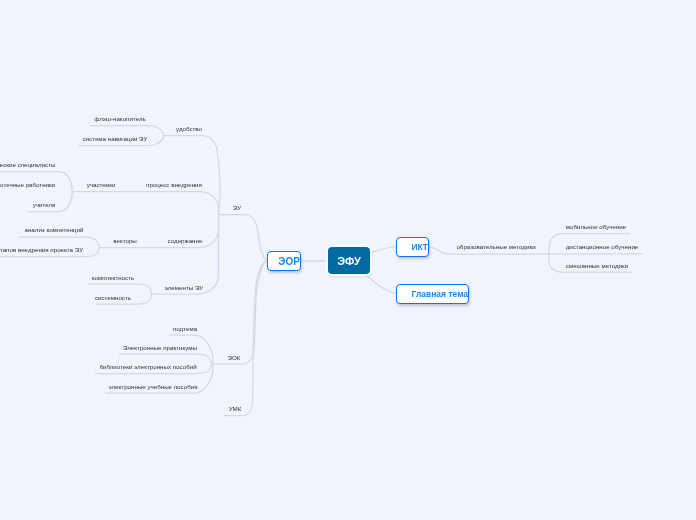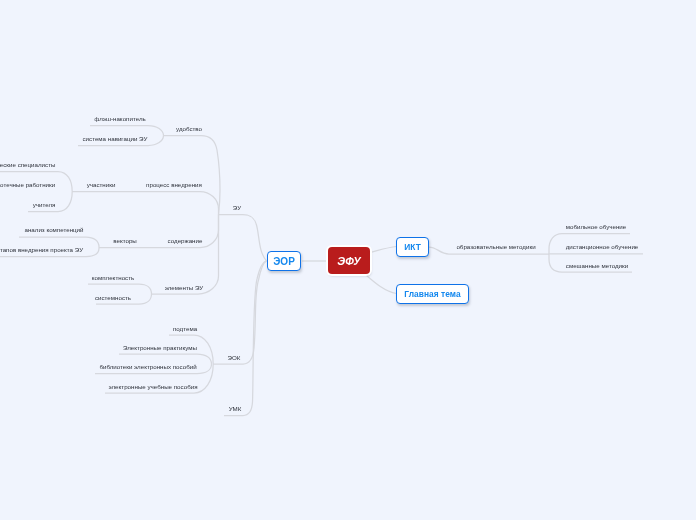--- a/index.html
+++ b/index.html
@@ -4,22 +4,22 @@
 <style>
   html,body{margin:0;padding:0;}
   body{width:696px;height:520px;background:#f0f4fd;font-family:"Liberation Sans",sans-serif;overflow:hidden;}
   #canvas{position:relative;width:696px;height:520px;background:#f0f4fd;}
   #wires{position:absolute;left:0;top:0;}
   .lbl{position:absolute;font-size:6.2px;color:#2e323b;white-space:nowrap;line-height:7px;
        transform:translate(-50%,0);font-weight:400;-webkit-font-smoothing:antialiased;will-change:transform;}
   .node{position:absolute;border-radius:4px;display:flex;align-items:center;justify-content:center;
         font-weight:bold;white-space:nowrap;box-sizing:border-box;letter-spacing:0.05px;
         -webkit-font-smoothing:antialiased;will-change:transform;}
-  .node-hollow{background:#fff;border:1.6px solid #0f72e8;color:#1488ee;box-shadow:1px 2px 2.5px rgba(60,70,90,.25);}
-  .node-fill{background:#b91c1c;color:#fff;border:0;box-shadow:0 0 0 2px #fff, 1px 2px 2.5px rgba(60,70,90,.28);font-style:italic;}
+  .node-hollow{background:#fff;border:1.6px solid #0f72e8;color:#1488ee;box-shadow:1px 2px 2.5px rgba(60,70,90,.25);justify-content:flex-end;}
+  .node-fill{background:#0369a1;color:#fff;border:0;box-shadow:0 0 0 2px #fff, 1px 2px 2.5px rgba(60,70,90,.28);}
 </style>
 </head>
 <body>
 
 <div id="canvas">
 
 <svg id="wires" width="696" height="520" viewBox="0 0 696 520" fill="none" shape-rendering="geometricPrecision">
   <g stroke="#d6d8de" stroke-width="1.25" fill="none">
 
     <path d="M90 125.5 H148 C157 125.5 163.5 130 163.5 135.5 C163.5 141 157 145.5 148 145.5 H78"></path>

